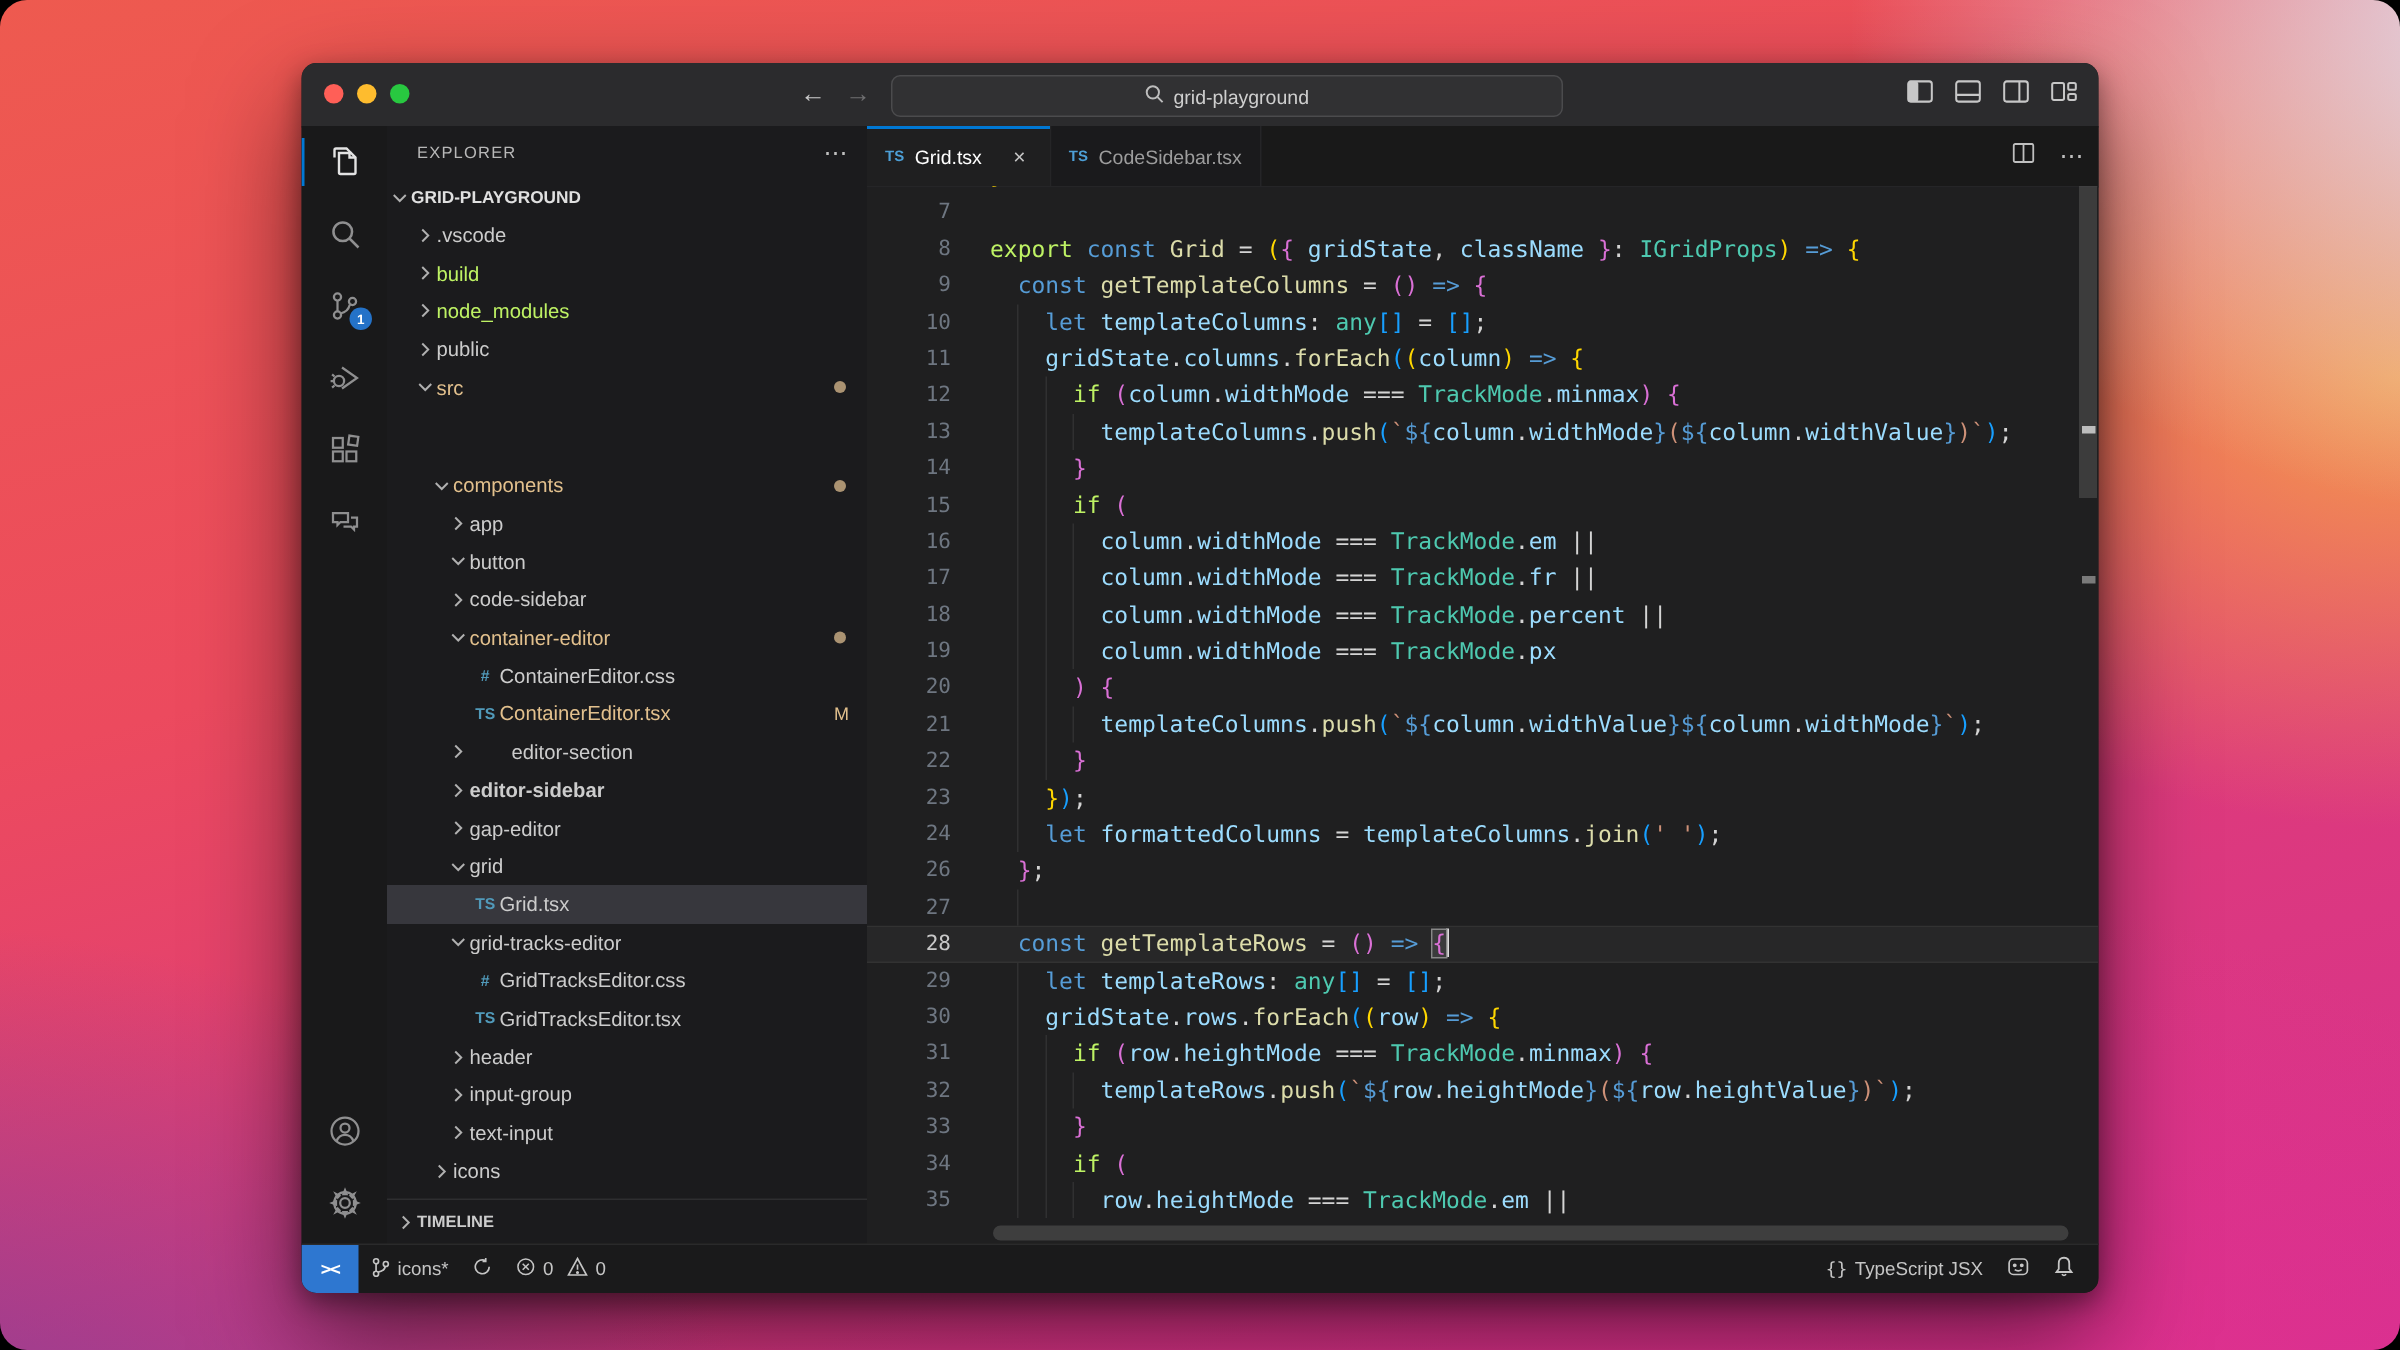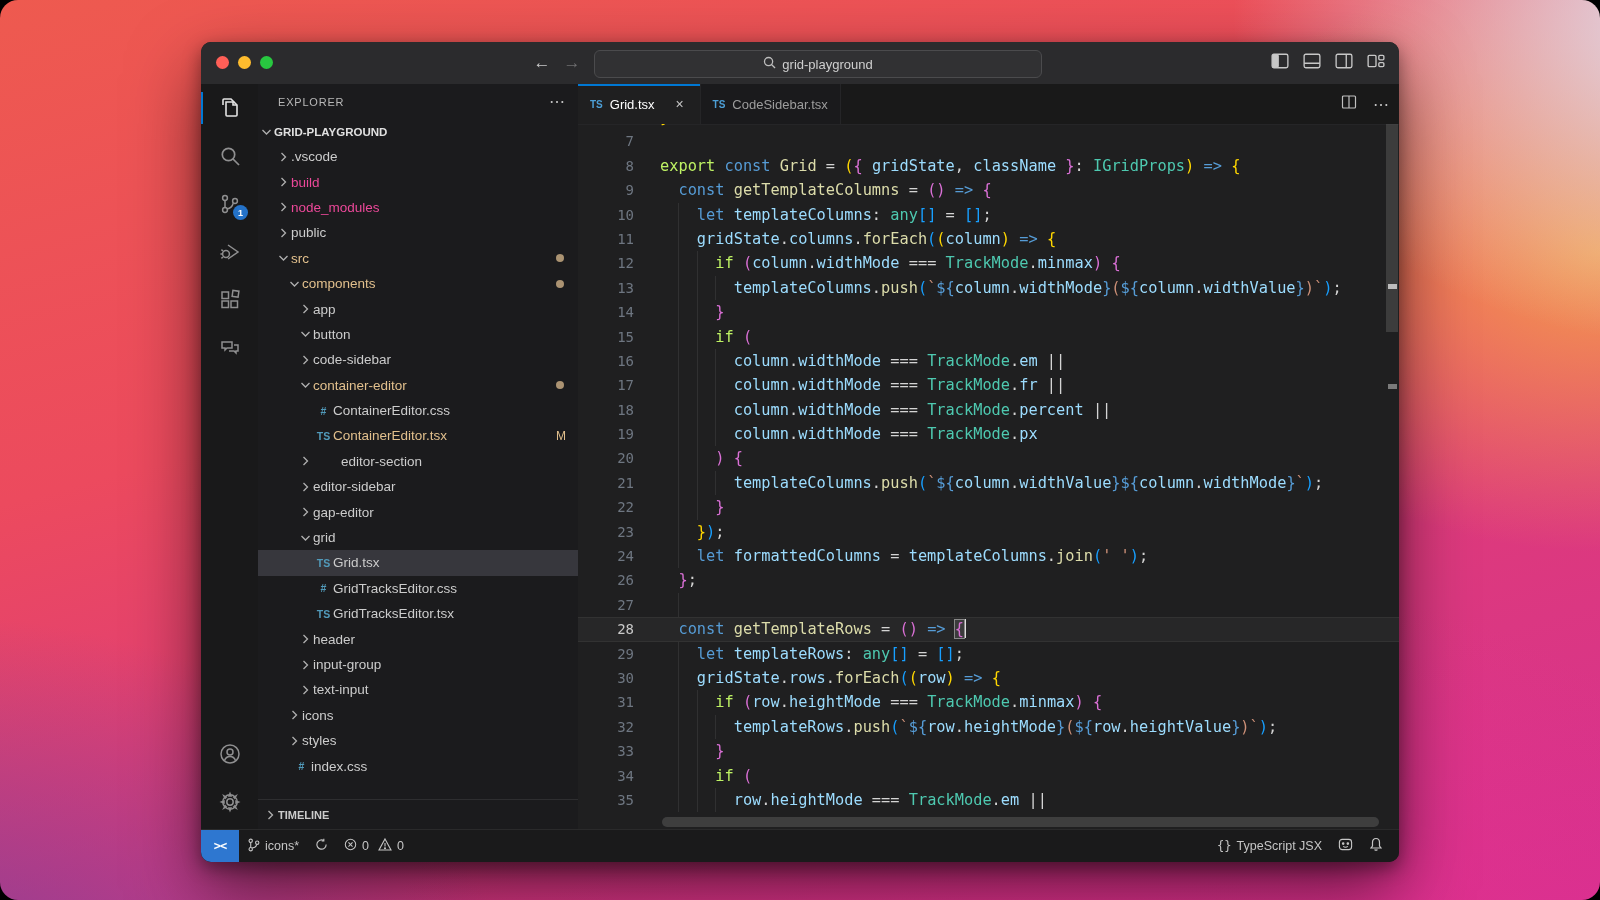--- a/index.html
+++ b/index.html
@@ -37,21 +37,21 @@
   .sb-header .spacer{flex:1}
   .sb-dots{color:#c0c0c0;font-size:16px;letter-spacing:1px;}
   .tree{position:absolute;left:0;right:0;top:35px;bottom:30px;overflow:hidden;}
   .trow{height:25.4px;display:flex;align-items:center;color:#cccccc;font-size:13.5px;cursor:default;white-space:nowrap;}
   .trow.selected{background:#37373d;}
   .trow .chev{width:16px;display:flex;align-items:center;justify-content:center;color:#b0b0b0;flex:0 0 16px;}
   .trow .chev svg{display:block}
   .trow .chev.down svg{transform:rotate(90deg)}
   .trow .ficon{width:19px;flex:0 0 19px;font-weight:bold;font-size:10.5px;color:#519aba;text-align:center;}
   .trow .lbl{overflow:hidden;text-overflow:ellipsis;}
-  .trow.dim .lbl{color:#ec4899;}
+  .trow.dim .lbl{color:#bef264;}
   .trow.mod .lbl{color:#e2c08d;}
   .trow .spacer{flex:1}
   .trow .dotbadge{width:8px;height:8px;border-radius:50%;background:#ab9372;margin-right:14px;flex:0 0 8px;}
   .trow .mbadge{color:#e2c08d;font-size:12px;margin-right:12px;}
   .trow.rootrow{font-weight:bold;font-size:11.5px;color:#e0e0e0;height:25px;}
   .timeline{position:absolute;left:0;right:0;bottom:0;height:30px;border-top:1px solid #2e2e30;display:flex;align-items:center;
     font-size:11px;font-weight:bold;color:#cccccc;background:#1b1b1d;}
   .timeline .chev{width:16px;margin-left:4px;display:flex;justify-content:center;color:#b0b0b0;}
   
   .editorgroup{position:absolute;left:377px;top:42px;right:0;bottom:32px;background:#1f1f20;}
@@ -257,21 +257,21 @@
           <div class="trow mod" style="padding-left: 17px;">
             <span class="chev down">
               <svg width="7" height="10" viewBox="0 0 6 10" fill="none" stroke="currentColor" stroke-width="1.3">
                 <path d="M1 1 L5 5 L1 9"></path>
               </svg>
             </span>
             <span class="lbl">src</span>
             <span class="spacer"></span>
             <span class="dotbadge"></span>
           </div>
-          <div class="trow mod" style="padding-left: 28px;">
+          <div class="trow mod" style="padding-left: 28px; margin-top: 40px;">
             <span class="chev down">
               <svg width="7" height="10" viewBox="0 0 6 10" fill="none" stroke="currentColor" stroke-width="1.3">
                 <path d="M1 1 L5 5 L1 9"></path>
               </svg>
             </span>
             <span class="lbl">components</span>
             <span class="spacer"></span>
             <span class="dotbadge"></span>
           </div>
           <div class="trow" style="padding-left: 39px;">
@@ -324,21 +324,21 @@
           </div>
           <div class="trow" style="padding-left: 39px; gap: 28px;">
             <span class="chev ">
               <svg width="7" height="10" viewBox="0 0 6 10" fill="none" stroke="currentColor" stroke-width="1.3">
                 <path d="M1 1 L5 5 L1 9"></path>
               </svg>
             </span>
             <span class="lbl">editor-section</span>
             <span class="spacer"></span>
           </div>
-          <div class="trow" style="padding-left: 39px;">
+          <div class="trow" style="padding-left: 39px; font-weight: bold;">
             <span class="chev ">
               <svg width="7" height="10" viewBox="0 0 6 10" fill="none" stroke="currentColor" stroke-width="1.3">
                 <path d="M1 1 L5 5 L1 9"></path>
               </svg>
             </span>
             <span class="lbl">editor-sidebar</span>
             <span class="spacer"></span>
           </div>
           <div class="trow" style="padding-left: 39px;">
             <span class="chev ">
@@ -354,20 +354,29 @@
               <svg width="7" height="10" viewBox="0 0 6 10" fill="none" stroke="currentColor" stroke-width="1.3">
                 <path d="M1 1 L5 5 L1 9"></path>
               </svg>
             </span>
             <span class="lbl">grid</span>
             <span class="spacer"></span>
           </div>
           <div class="trow selected" style="padding-left: 56px;">
             <span class="ficon">TS</span>
             <span class="lbl">Grid.tsx</span>
+            <span class="spacer"></span>
+          </div>
+          <div class="trow" style="padding-left: 39px;">
+            <span class="chev down">
+              <svg width="7" height="10" viewBox="0 0 6 10" fill="none" stroke="currentColor" stroke-width="1.3">
+                <path d="M1 1 L5 5 L1 9"></path>
+              </svg>
+            </span>
+            <span class="lbl">grid-tracks-editor</span>
             <span class="spacer"></span>
           </div>
           <div class="trow" style="padding-left: 56px;">
             <span class="ficon">#</span>
             <span class="lbl">GridTracksEditor.css</span>
             <span class="spacer"></span>
           </div>
           <div class="trow" style="padding-left: 56px;">
             <span class="ficon">TS</span>
             <span class="lbl">GridTracksEditor.tsx</span>

